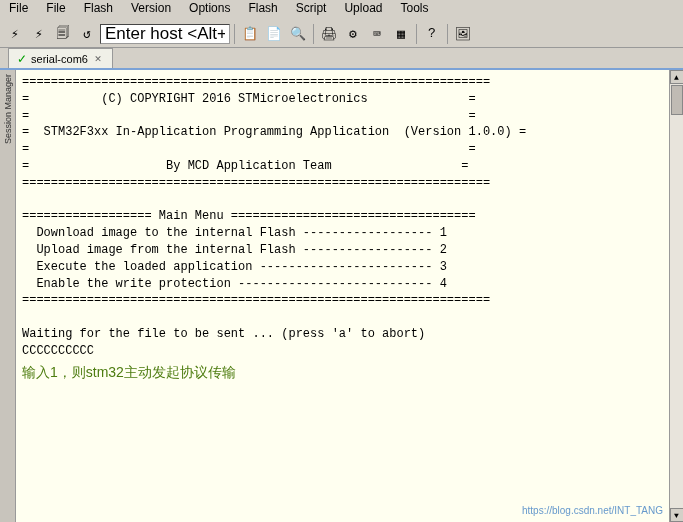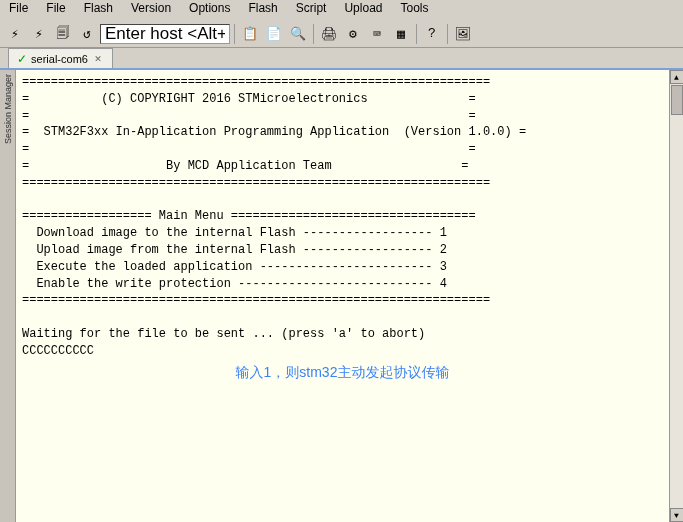--- a/index.html
+++ b/index.html
@@ -128,25 +128,24 @@
       position: relative;
     }
     .terminal pre {
       font-family: 'Courier New', Courier, monospace;
       font-size: 12px;
       line-height: 1.4;
       white-space: pre;
       color: #000;
     }
     .annotation-text {
-      color: #3b82f6;
+      color: #4d7c0f;
       font-family: 'SimSun', '宋体', Arial, sans-serif;
       font-size: 14px;
       margin-top: 4px;
-      text-align: center;
     }
     .watermark {
       position: absolute;
       bottom: 6px;
       right: 6px;
       font-size: 10px;
       color: #6699cc;
       font-family: Arial, sans-serif;
     }
 
@@ -241,20 +240,21 @@
 ================== Main Menu ==================================
   Download image to the internal Flash ------------------ 1
   Upload image from the internal Flash ------------------ 2
   Execute the loaded application ------------------------ 3
   Enable the write protection --------------------------- 4
 =================================================================
 
 Waiting for the file to be sent ... (press 'a' to abort)
 CCCCCCCCCC</pre>
     <div class="annotation-text">输入1，则stm32主动发起协议传输</div>
+    <div class="watermark">https://blog.csdn.net/INT_TANG</div>
   </div>
 
   <div class="scrollbar-v">
     <div class="scroll-arrow">▲</div>
     <div class="scroll-track">
       <div class="scroll-thumb"></div>
     </div>
     <div class="scroll-arrow">▼</div>
   </div>
 </div>

